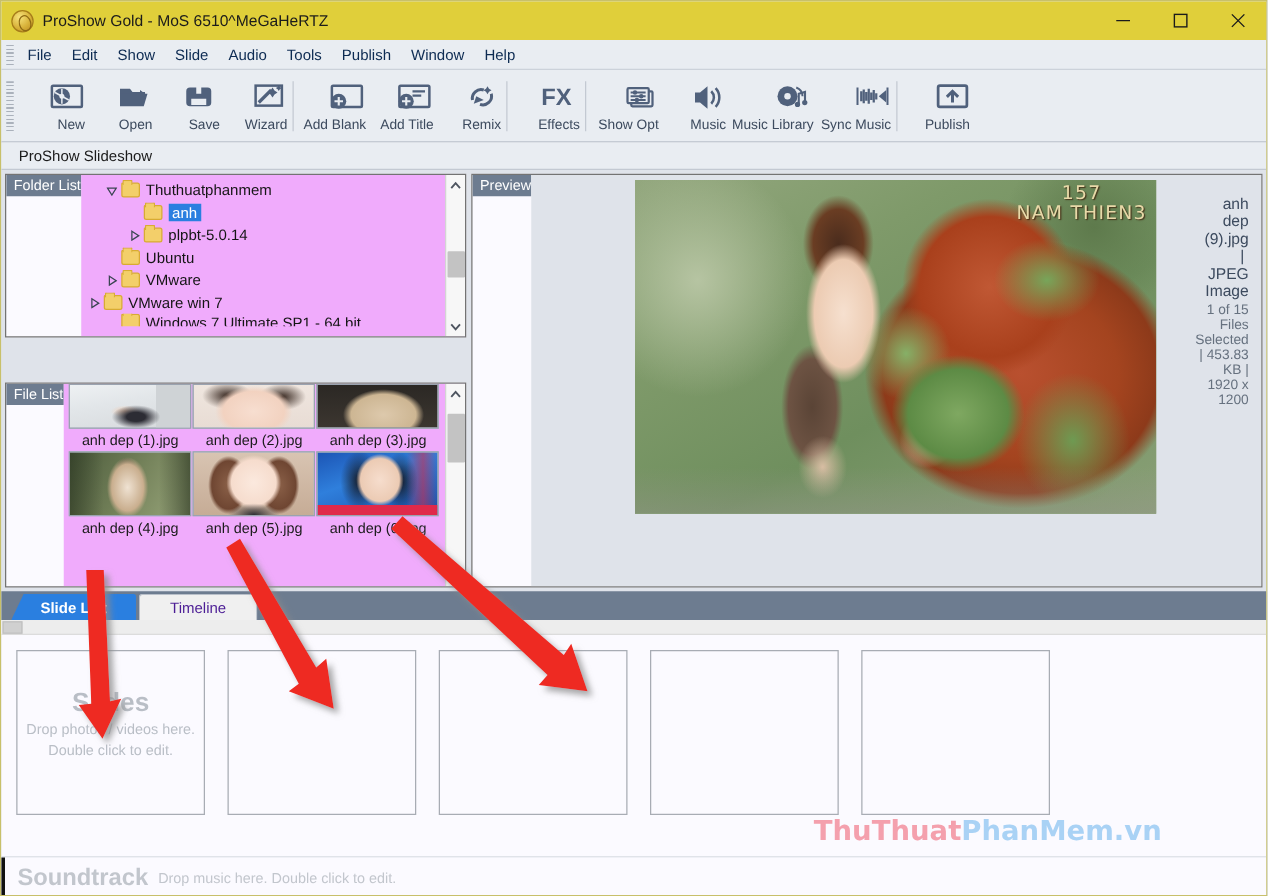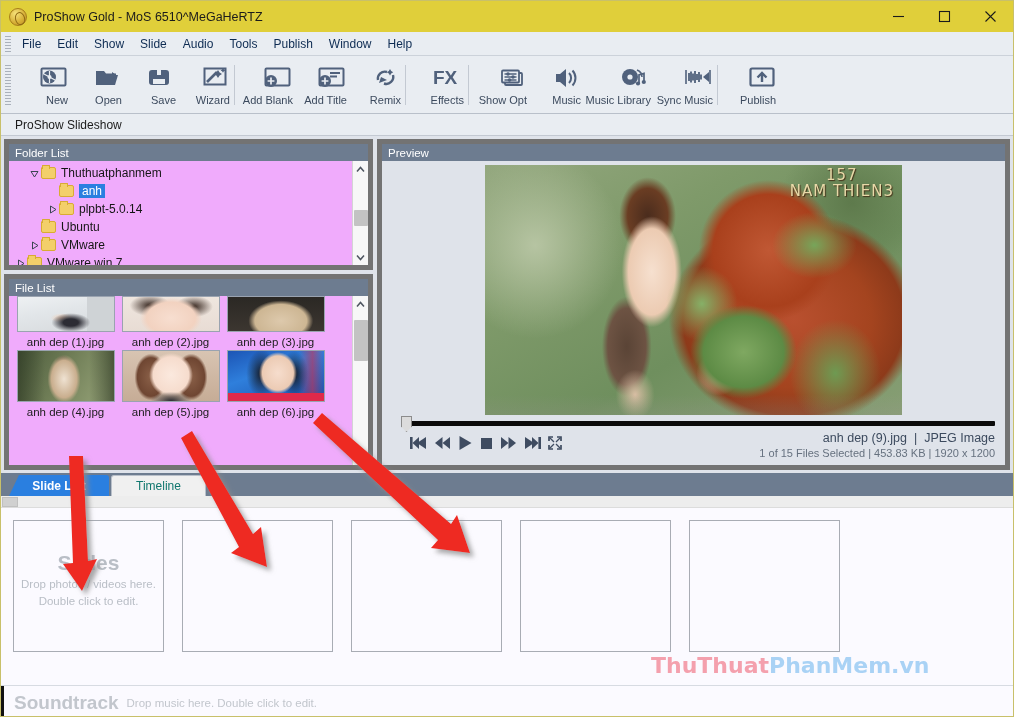--- a/index.html
+++ b/index.html
@@ -144,24 +144,23 @@
     gap: 4px;
   }
   .left-col {
     width: 369px;
     display: flex;
     flex-direction: column;
     gap: 4px;
     flex: none;
   }
   .panel {
-    border: 5px solid #737373;
+    border: 1px solid #737373;
     background: #fbfaff;
     display: flex;
-    flex-direction: column;
     overflow: hidden;
   }
   .panel-head {
     height: 17px;
     background: #6d7c90;
     color: #ffffff;
     font-size: 11.5px;
     display: flex;
     align-items: center;
     padding-left: 6px;
@@ -237,21 +236,21 @@
   .sb-arrow svg { display: block; }
   .sb-track { flex: 1; width: 16px; position: relative; }
   .sb-thumb {
     position: absolute;
     left: 1px; right: 1px;
     background: #c3c3c3;
     border-radius: 1px;
   }
 
   
-  .file-panel { flex: 1; }
+  .file-panel { flex: 1; margin-top: 32px; }
   .filegrid {
     flex: 1;
     overflow: hidden;
     padding: 0 4px;
     position: relative;
   }
   .frow {
     display: flex;
     gap: 0px;
   }
@@ -369,21 +368,21 @@
   }
   .tab.active {
     background: #2a7fe0;
     color: #fff;
     font-weight: bold;
     width: 100px;
     clip-path: polygon(10px 0, 100% 0, 100% 100%, 0 100%);
   }
   .tab.inactive {
     background: #f0f0f0;
-    color: #0f766e;
+    color: #4c1d95;
     border: 1px solid #b9c0ca;
     border-bottom: none;
     width: 95px;
   }
 
   
   .slidelist-wrap {
     background: #fbfaff;
     position: relative;
     height: 190px;

